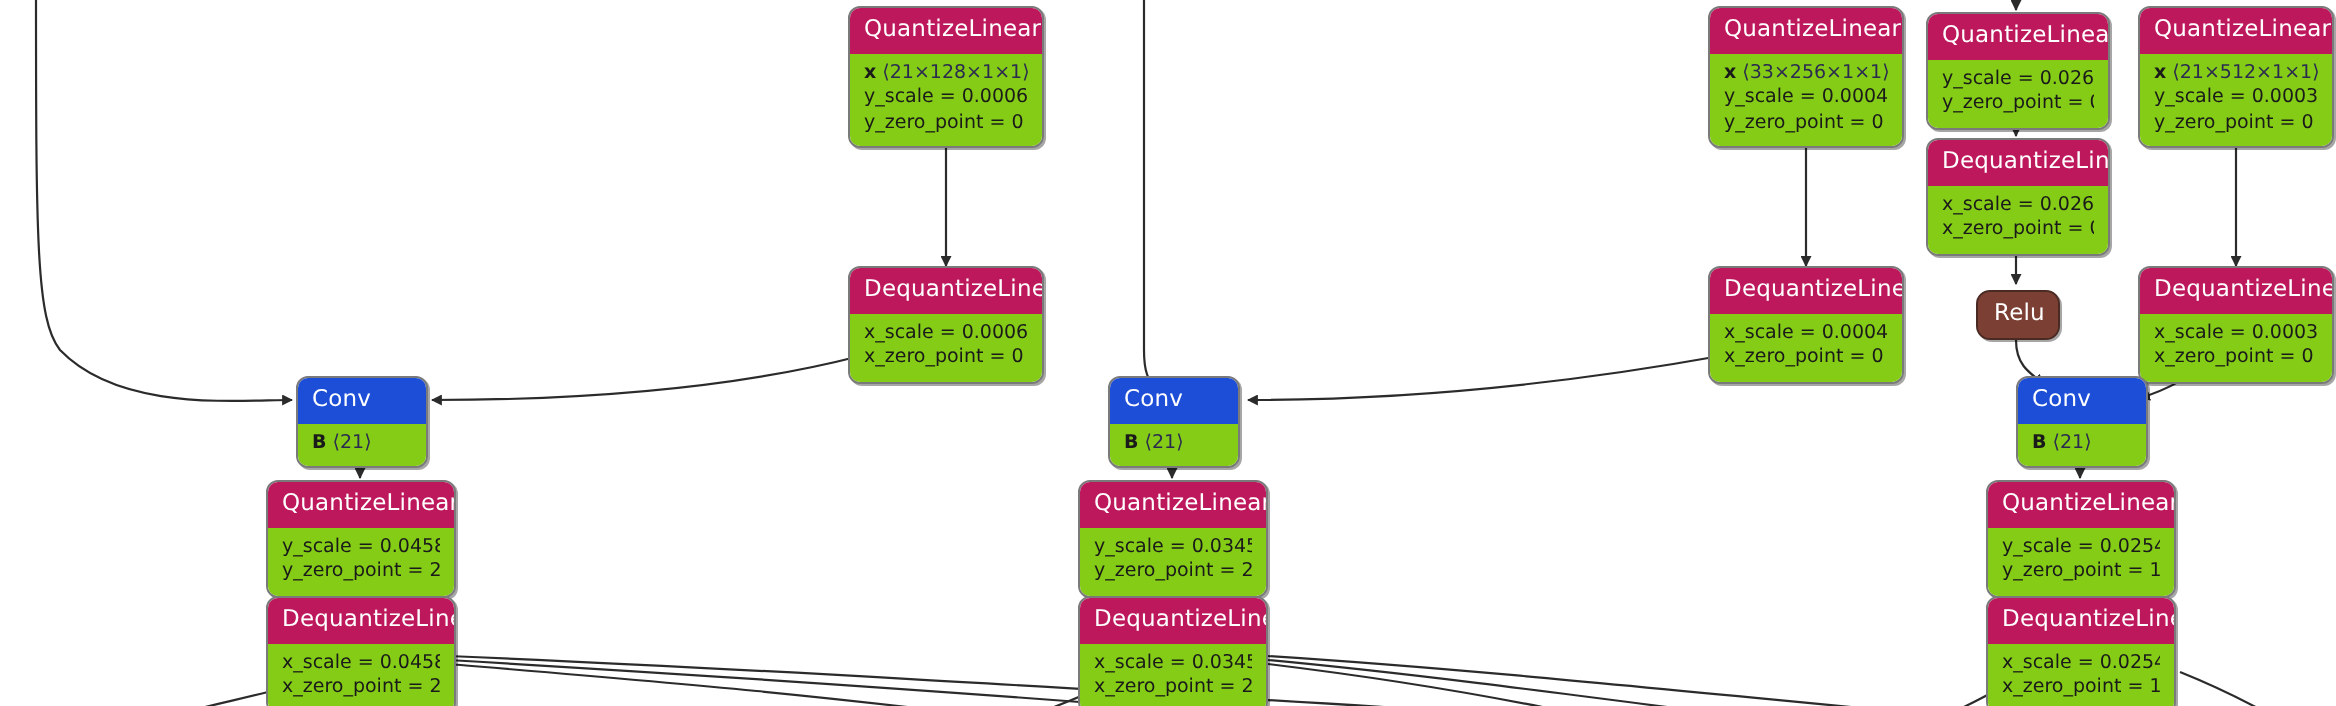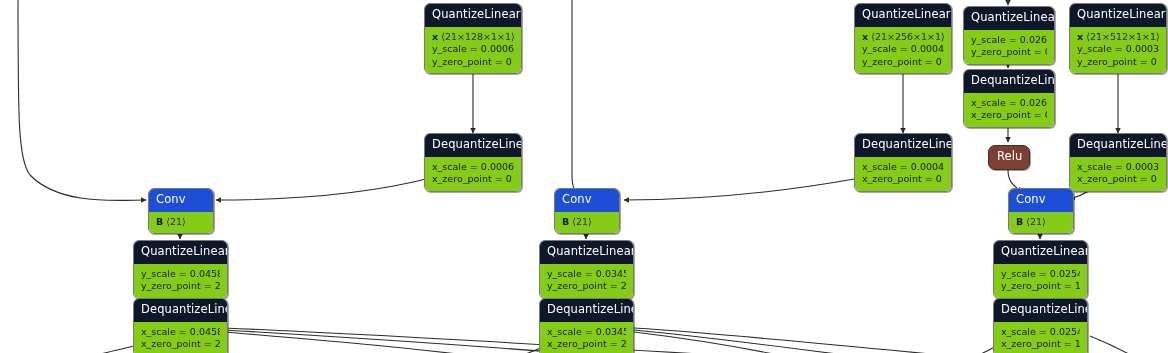--- a/index.html
+++ b/index.html
@@ -48,21 +48,21 @@
   .node-header {
     font-size: 11.5px;
     line-height: 1;
     padding: 5px 7px 6px 7px;
     color: #ffffff;
     letter-spacing: 0.1px;
     white-space: nowrap;
   }
   .node.q .node-header,
   .node.dq .node-header {
-    background: #0f172a;
+    background: #be185d;
   }
   .node.conv .node-header {
     background: #1d4ed8;
   }
   .node-body {
     background: #84cc16;
     padding: 4px 7px 5px 7px;
   }
   .attr-row {
     font-size: 9.5px;
@@ -223,21 +223,21 @@
         <div class="attr-row">x_scale = 0.03458388...</div>
         <div class="attr-row">x_zero_point = 213</div>
       </div>
     </div>
 
     <div class="node q" style="left:854px; top:3px; width:98px;">
       <div class="node-header">QuantizeLinear</div>
       <div class="node-body">
         <div class="attr-row">
           <span class="kname">x</span>
-          <span class="dims">⟨21×256×1×1⟩</span>
+          <span class="dims">⟨33×256×1×1⟩</span>
         </div>
         <div class="attr-row">y_scale = 0.00048998...</div>
         <div class="attr-row">y_zero_point = 0</div>
       </div>
     </div>
 
     <div class="node dq" style="left:854px; top:133px; width:98px;">
       <div class="node-header">DequantizeLinear</div>
       <div class="node-body">
         <div class="attr-row">x_scale = 0.00048998...</div>

